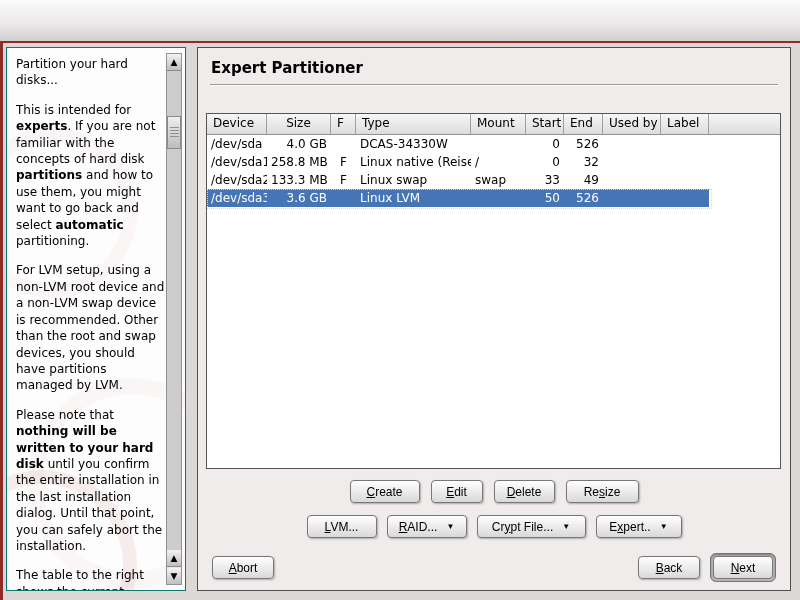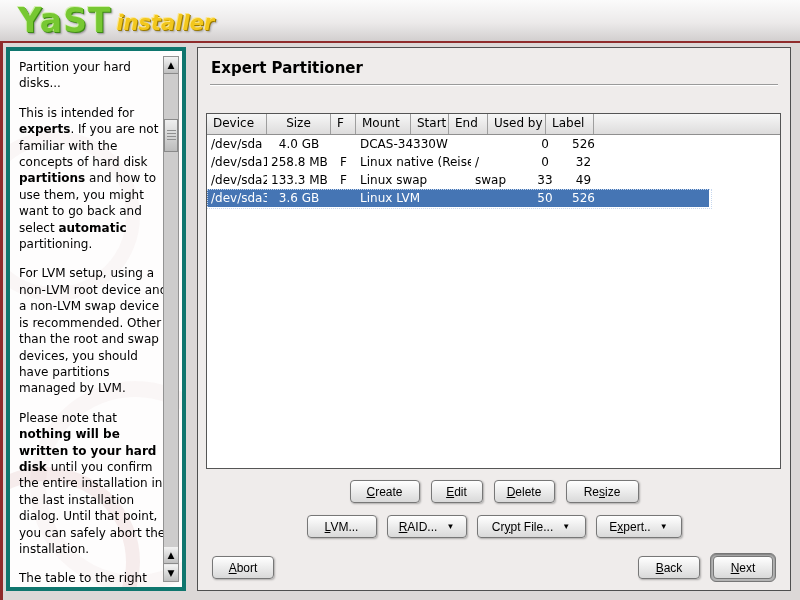--- a/index.html
+++ b/index.html
@@ -21,21 +21,21 @@
     text-shadow:-1px -1px 0 #fbe793, 1px 1px 0 #9a7a00, 2px 2px 2px rgba(0,0,0,.25);
     position:relative; top:-2px; }
   .suse { position:absolute; right:22px; top:0; width:84px; height:41px; }
   .suse svg { position:absolute; left:2px; top:1px; }
   .suse-text { position:absolute; left:8px; top:22px; font-weight:bold; font-size:17px;
     letter-spacing:2px; color:#3aa225;
     text-shadow:-1px -1px 0 #d9f2c6, 1px 1px 0 #1c6b0e, 1px 2px 2px rgba(0,0,0,.25); }
 
   
   .help-panel { position:absolute; left:6px; top:47px; width:180px; height:544px;
-    background:#fefdfd; border:4px solid #0f766e; overflow:hidden; }
+    background:#fefdfd; border:1px solid #0f766e; overflow:hidden; }
   .wm { position:absolute; border-radius:50%; pointer-events:none; }
   .wm1 { left:-40px; top:80px; width:170px; height:170px; border:14px solid rgba(205,160,160,.08); }
   .wm2 { left:20px; top:330px; width:210px; height:210px; border:16px solid rgba(205,160,160,.07); }
   .wm3 { left:-60px; bottom:-70px; width:190px; height:190px; border:14px solid rgba(180,90,90,.10); }
   .help-text { position:absolute; left:9px; top:8px; width:150px; font-size:12px; line-height:16.4px; }
   .help-text p { margin:0 0 13px 0; }
 
   
   .sb { position:absolute; top:5px; right:3px; bottom:5px; width:16px;
     background:#cdcccc; border:1px solid #939393; }
@@ -59,21 +59,21 @@
   
   .ptable { position:absolute; left:8px; top:65px; width:575px; height:356px;
     background:#fff; border:1px solid #555; overflow:hidden; }
   .thead { display:flex; height:21px; border-bottom:1px solid #8f8f8f; }
   .hcell { height:20px; background:linear-gradient(#f7f7f7,#dddcdc);
     border-right:1px solid #9e9e9e; font-size:12px; padding:2px 0 0 6px; overflow:hidden; white-space:nowrap; }
   .hcell.center { text-align:center; padding-left:0; }
   .hcell:last-child { border-right:none; flex:1; }
   .trow { display:flex; height:18px; position:relative; }
   .cell { font-size:12px; line-height:18px; padding:0 4px; overflow:hidden; white-space:nowrap; }
-  .cell.r { text-align:center; }
+  .cell.r { text-align:right; }
   .cell.c { text-align:center; padding:0; }
   .trow.selected .cell:not(.stub) { background:#4575b4; color:#fff; }
   .trow.selected::after { content:''; position:absolute; left:0; top:0; width:503px; height:18px;
     border:1px dotted #c7d8ef; pointer-events:none; }
 
   
   .btn { display:inline-flex; align-items:center; justify-content:center; height:23px;
     padding:0 10px; font-size:12px; color:#000; background:linear-gradient(#ffffff,#d9d9d9);
     border:1px solid #777; border-radius:4px; box-shadow:1px 1px 2px rgba(0,0,0,.28);
     white-space:nowrap; cursor:default; }
@@ -87,23 +87,20 @@
     box-shadow:inset 0 1px 2px rgba(0,0,0,.35); margin-left:10px; }
   .default-ring .btn { box-shadow:none; }
   .w-create{min-width:70px}.w-edit{min-width:52px}.w-delete{min-width:61px}.w-resize{min-width:73px}
   .w-lvm{min-width:70px}.w-raid{min-width:80px}.w-crypt{min-width:109px}.w-expert{min-width:86px}
   .w-abort{min-width:62px}.w-back{min-width:62px}.w-next{min-width:60px}
 </style>
 </head>
 <body>
 
 <div class="topbar">
-  <div class="logo">
-    <span class="yast">YaST</span><span class="inst">installer</span>
-  </div>
 </div>
 <div class="maroon-line"></div>
 <div class="red-edge"></div>
 
 <aside class="help-panel">
   <div class="wm wm1"></div>
   <div class="wm wm2"></div>
   <div class="wm wm3"></div>
   <div class="help-text" id="help-text">
       <p><span>Partition your hard disks...</span></p>
@@ -122,20 +119,21 @@
 
 <section class="main-panel">
   <h1 class="page-title">Expert Partitioner</h1>
   <div class="title-rule"></div>
 
   <div class="ptable">
     <div class="thead" id="thead">
         <div class="hcell" style="width: 60px;">Device</div>
         <div class="hcell center" style="width: 64px;">Size</div>
         <div class="hcell" style="width: 25px;">F</div>
+        <div class="hcell" style="width: 115px;">Type</div>
         <div class="hcell" style="width: 55px;">Mount</div>
         <div class="hcell" style="width: 38px;">Start</div>
         <div class="hcell" style="width: 39px;">End</div>
         <div class="hcell" style="width: 58px;">Used by</div>
         <div class="hcell" style="width: 48px;">Label</div>
         <div class="hcell" style="width: 71px;"></div>
       </div>
     <div id="tbody">
         <div class="trow">
           <div class="cell" style="width: 60px;">/dev/sda</div>

